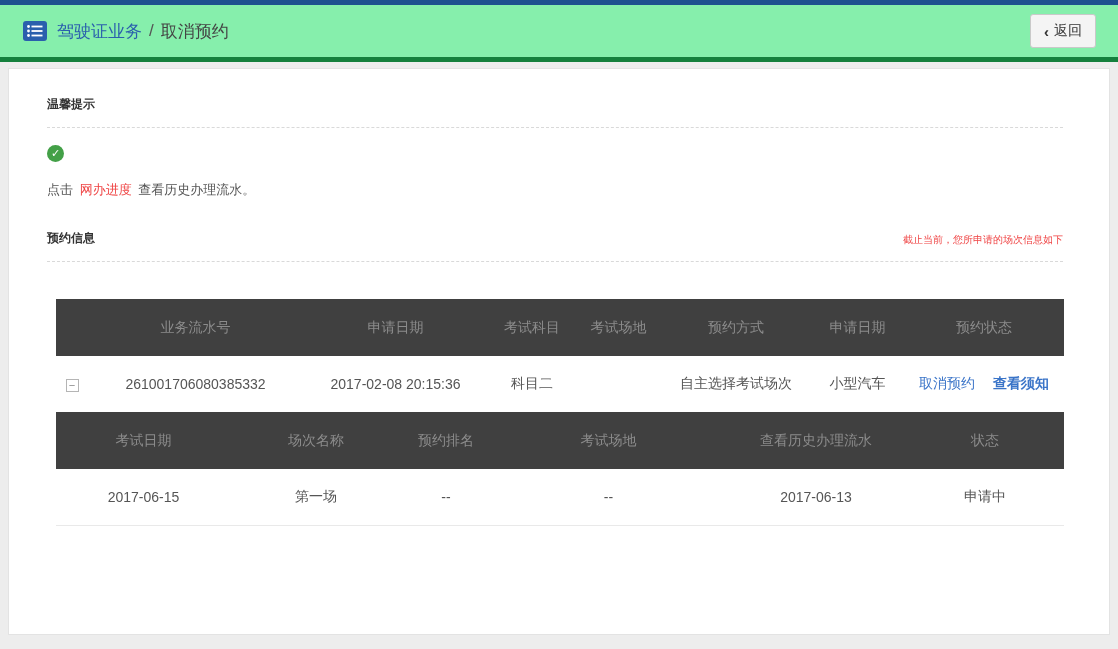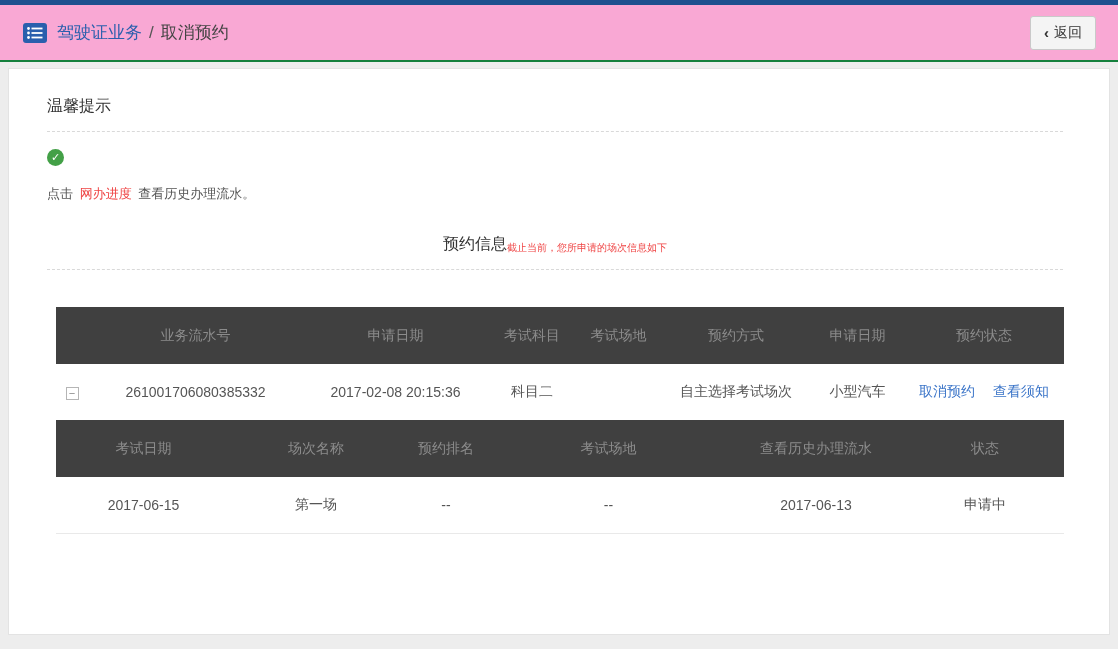--- a/index.html
+++ b/index.html
@@ -3,74 +3,74 @@
 <meta charset="utf-8">
 <style>
   * { margin:0; padding:0; box-sizing:border-box; }
   html,body { width:1118px; height:649px; }
   body {
     font-family:"Liberation Sans","DejaVu Sans",sans-serif;
     background:#ededed; color:#555; overflow:hidden;
   }
   .topbar { height:5px; background:#1e518f; }
   .header {
-    height:57px; background:#f9a8d4; border-bottom:2px solid #15803d;
+    height:57px; background:#86efac; border-bottom:5px solid #15803d;
     display:flex; align-items:center; justify-content:space-between;
     padding:0 22px 0 22px;
   }
   .breadcrumb { display:flex; align-items:center; font-size:17px; }
   .list-icon { display:inline-flex; margin-right:9px; }
   .crumb-root { color:#2a5fad; text-decoration:none; cursor:pointer; }
   .crumb-sep { color:#555; margin:0 7px; }
   .crumb-current { color:#444; }
   .back-btn {
     display:inline-flex; align-items:center; gap:5px;
     background:#f4f4f4; border:1px solid #c9c9c9; border-radius:3px;
     padding:7px 13px; font-size:14px; color:#333; cursor:pointer;
     font-family:inherit;
   }
   .back-btn .chev { font-weight:bold; font-size:15px; line-height:1; }
   .panel {
     margin:6px 8px 0 8px; height:567px; background:#fff;
     border:1px solid #e3e3e3; padding:27px 46px 0 38px; overflow:hidden;
   }
-  h2.sec-title { font-size:16px; color:#333; font-weight:normal; }
+  h2.sec-title { font-size:12px; color:#333; font-weight:bold; }
   .dashed { border-bottom:1px dashed #d9d9d9; margin-top:14px; }
   .success-row {
     margin-top:17px; display:flex; align-items:center; font-size:15px; color:#555;
   }
   .check-icon {
     width:17px; height:17px; border-radius:50%; background:#43a047;
     color:#fff; font-size:11px; line-height:17px; text-align:center;
     display:inline-block; margin-right:10px; flex:0 0 auto;
   }
   .progress-line { margin-top:19px; font-size:13px; color:#555; }
   .progress-line a { color:#ef4444; text-decoration:none; margin:0 3px; cursor:pointer; }
   .booking { margin-top:31px; }
-  .booking-head { display:flex; justify-content:center; align-items:flex-end; }
+  .booking-head { display:flex; justify-content:space-between; align-items:flex-end; }
   .booking-subtitle { font-size:10px; color:#ef4444; }
   .tbl-wrap { margin:37px 0 0 9px; }
   table { border-collapse:collapse; table-layout:fixed; width:1008px; font-size:14px; color:#555; }
   thead th {
     background:#404040; font-weight:normal; color:#8c8c8c;
     height:57px; text-align:center; padding:0 4px;
     white-space:nowrap; overflow:hidden;
   }
   tbody td {
     height:56px; text-align:center; padding:0 4px; background:#fff;
     white-space:nowrap; overflow:hidden;
   }
   .inner-table tbody tr { border-bottom:1px solid #e9e9e9; }
   .collapse-box {
     display:inline-block; width:13px; height:13px; line-height:11px;
     border:1px solid #b5b5b5; color:#888; font-size:11px; text-align:center;
     cursor:pointer; background:#fff;
   }
   .cell-link { color:#3a74c8; text-decoration:none; cursor:pointer; }
-  .cell-link + .cell-link { margin-left:14px; }
+  .cell-link + .cell-link { margin-left:14px;font-weight:bold; }
 </style>
 </head>
 <body>
 
 <div class="topbar"></div>
 
 <header class="header">
   <div class="breadcrumb">
     <span class="list-icon">
       <svg width="26" height="22" viewBox="0 0 26 22">

